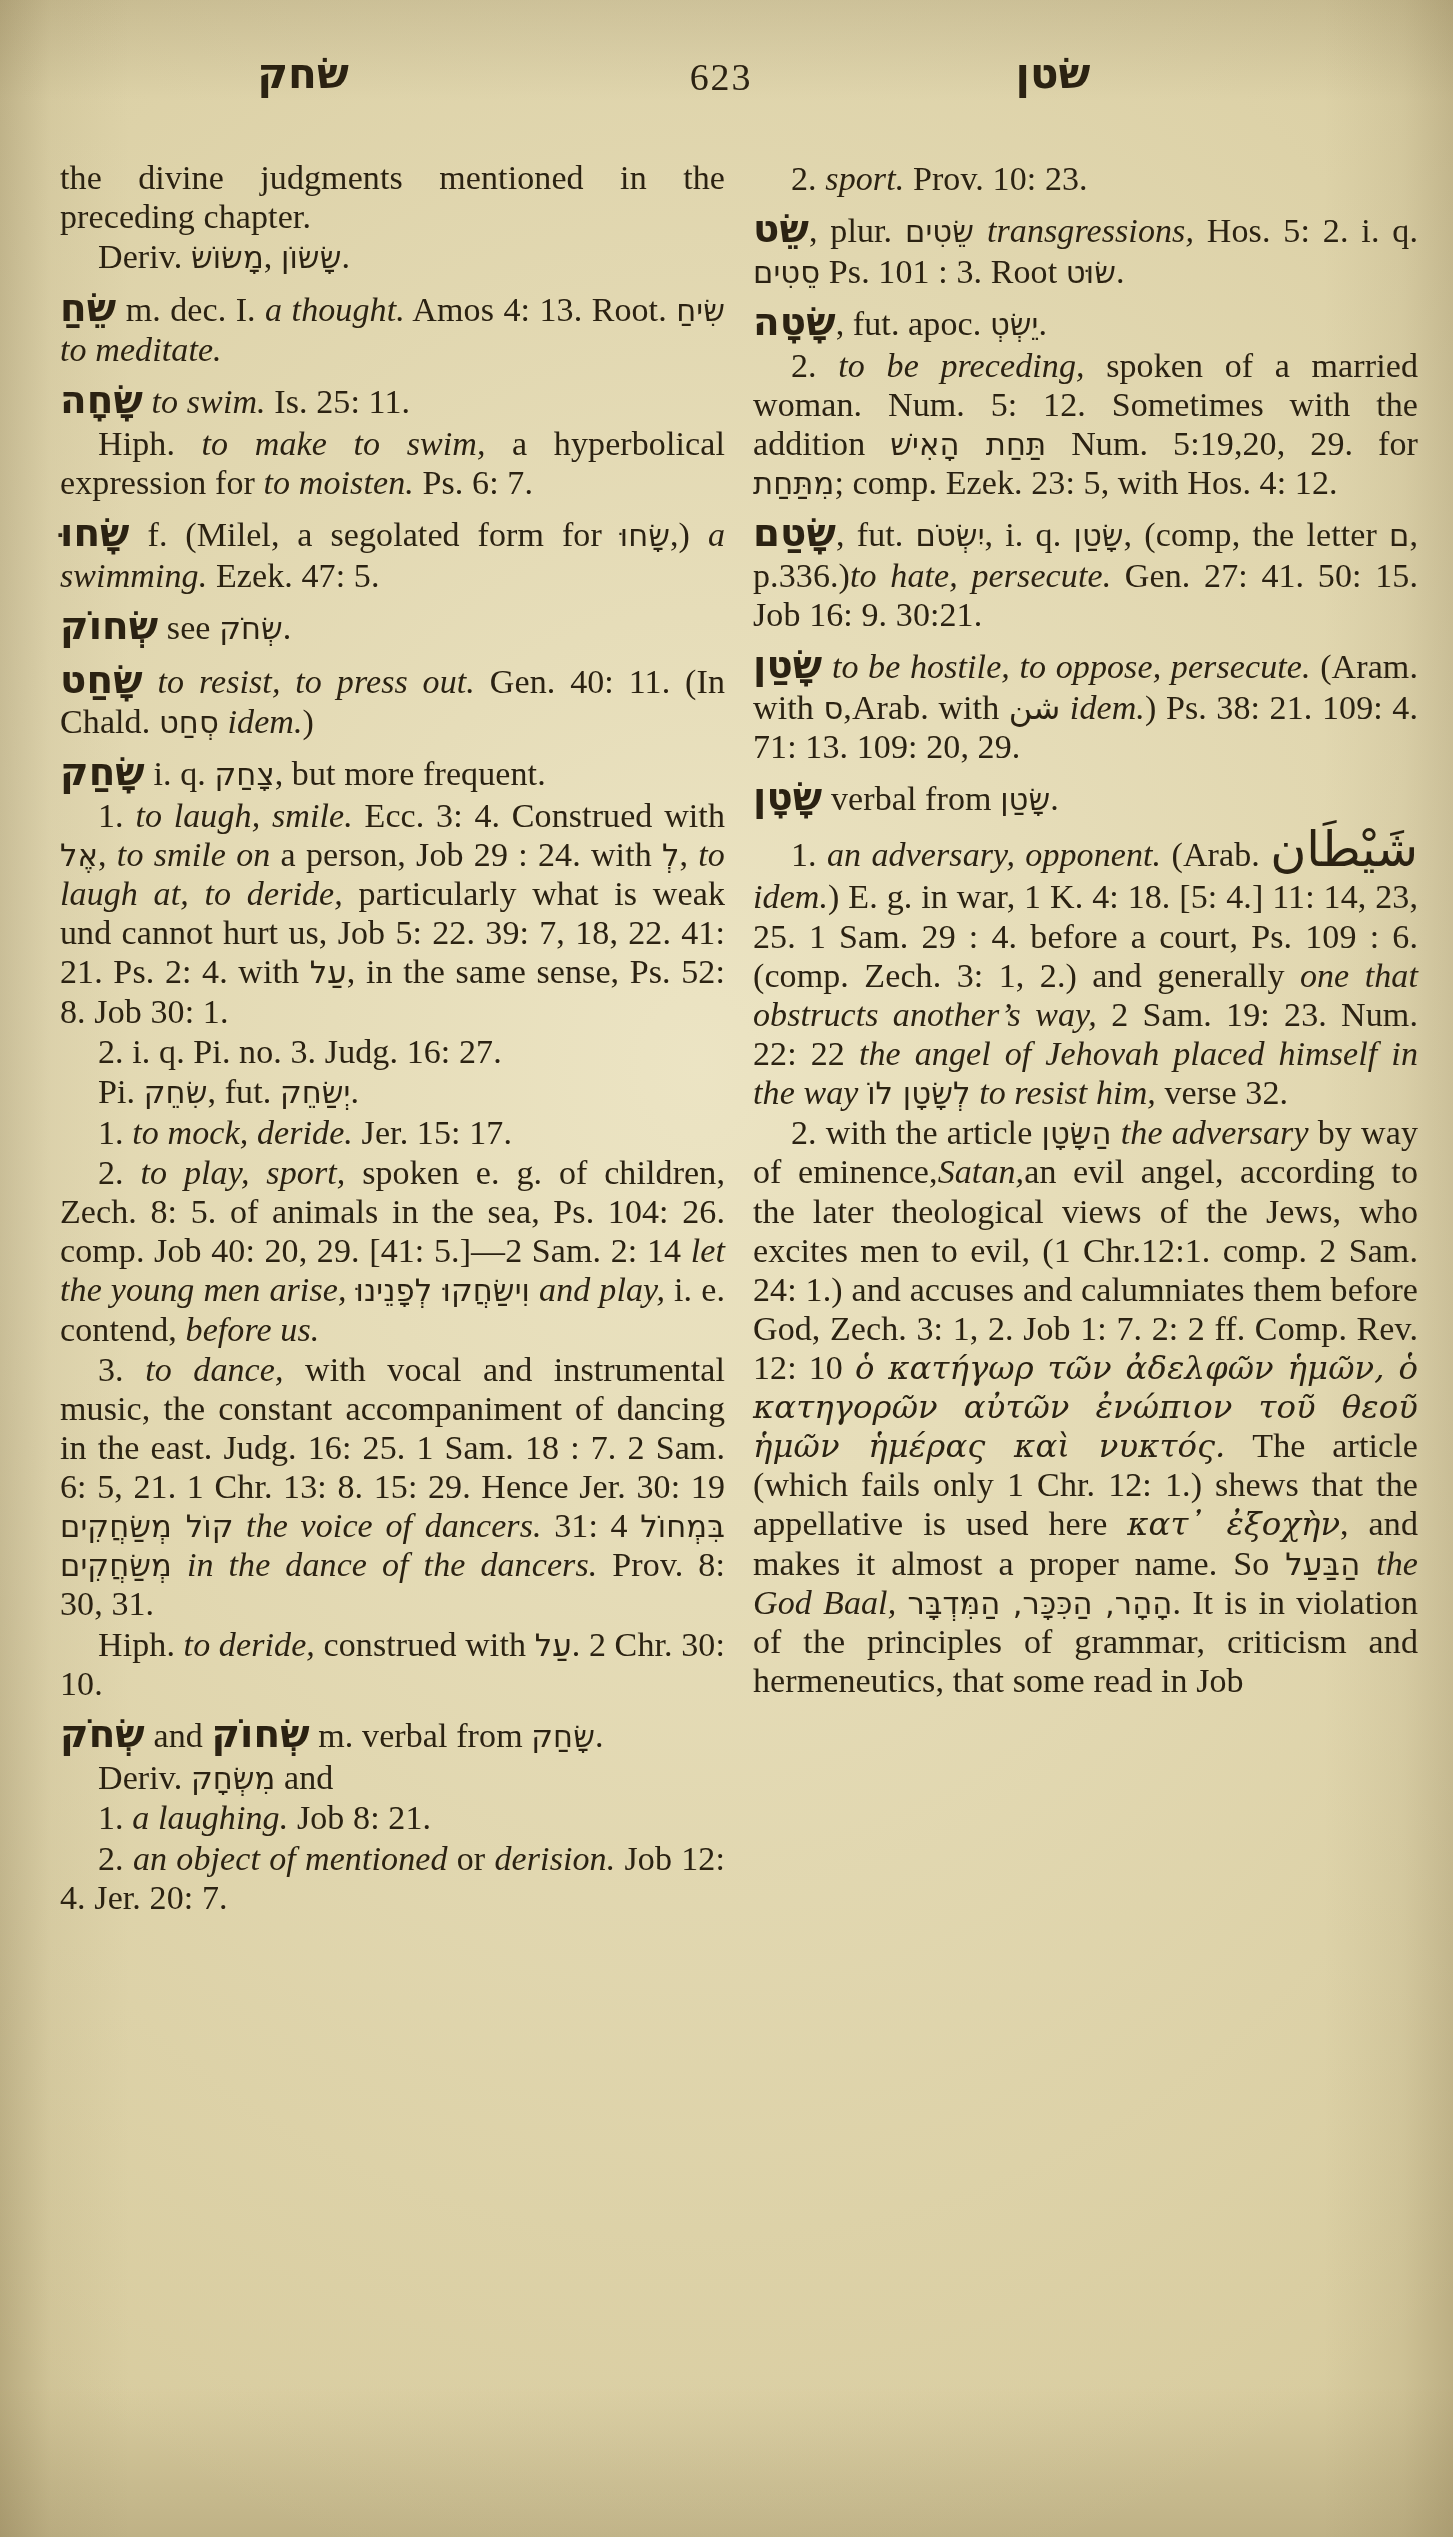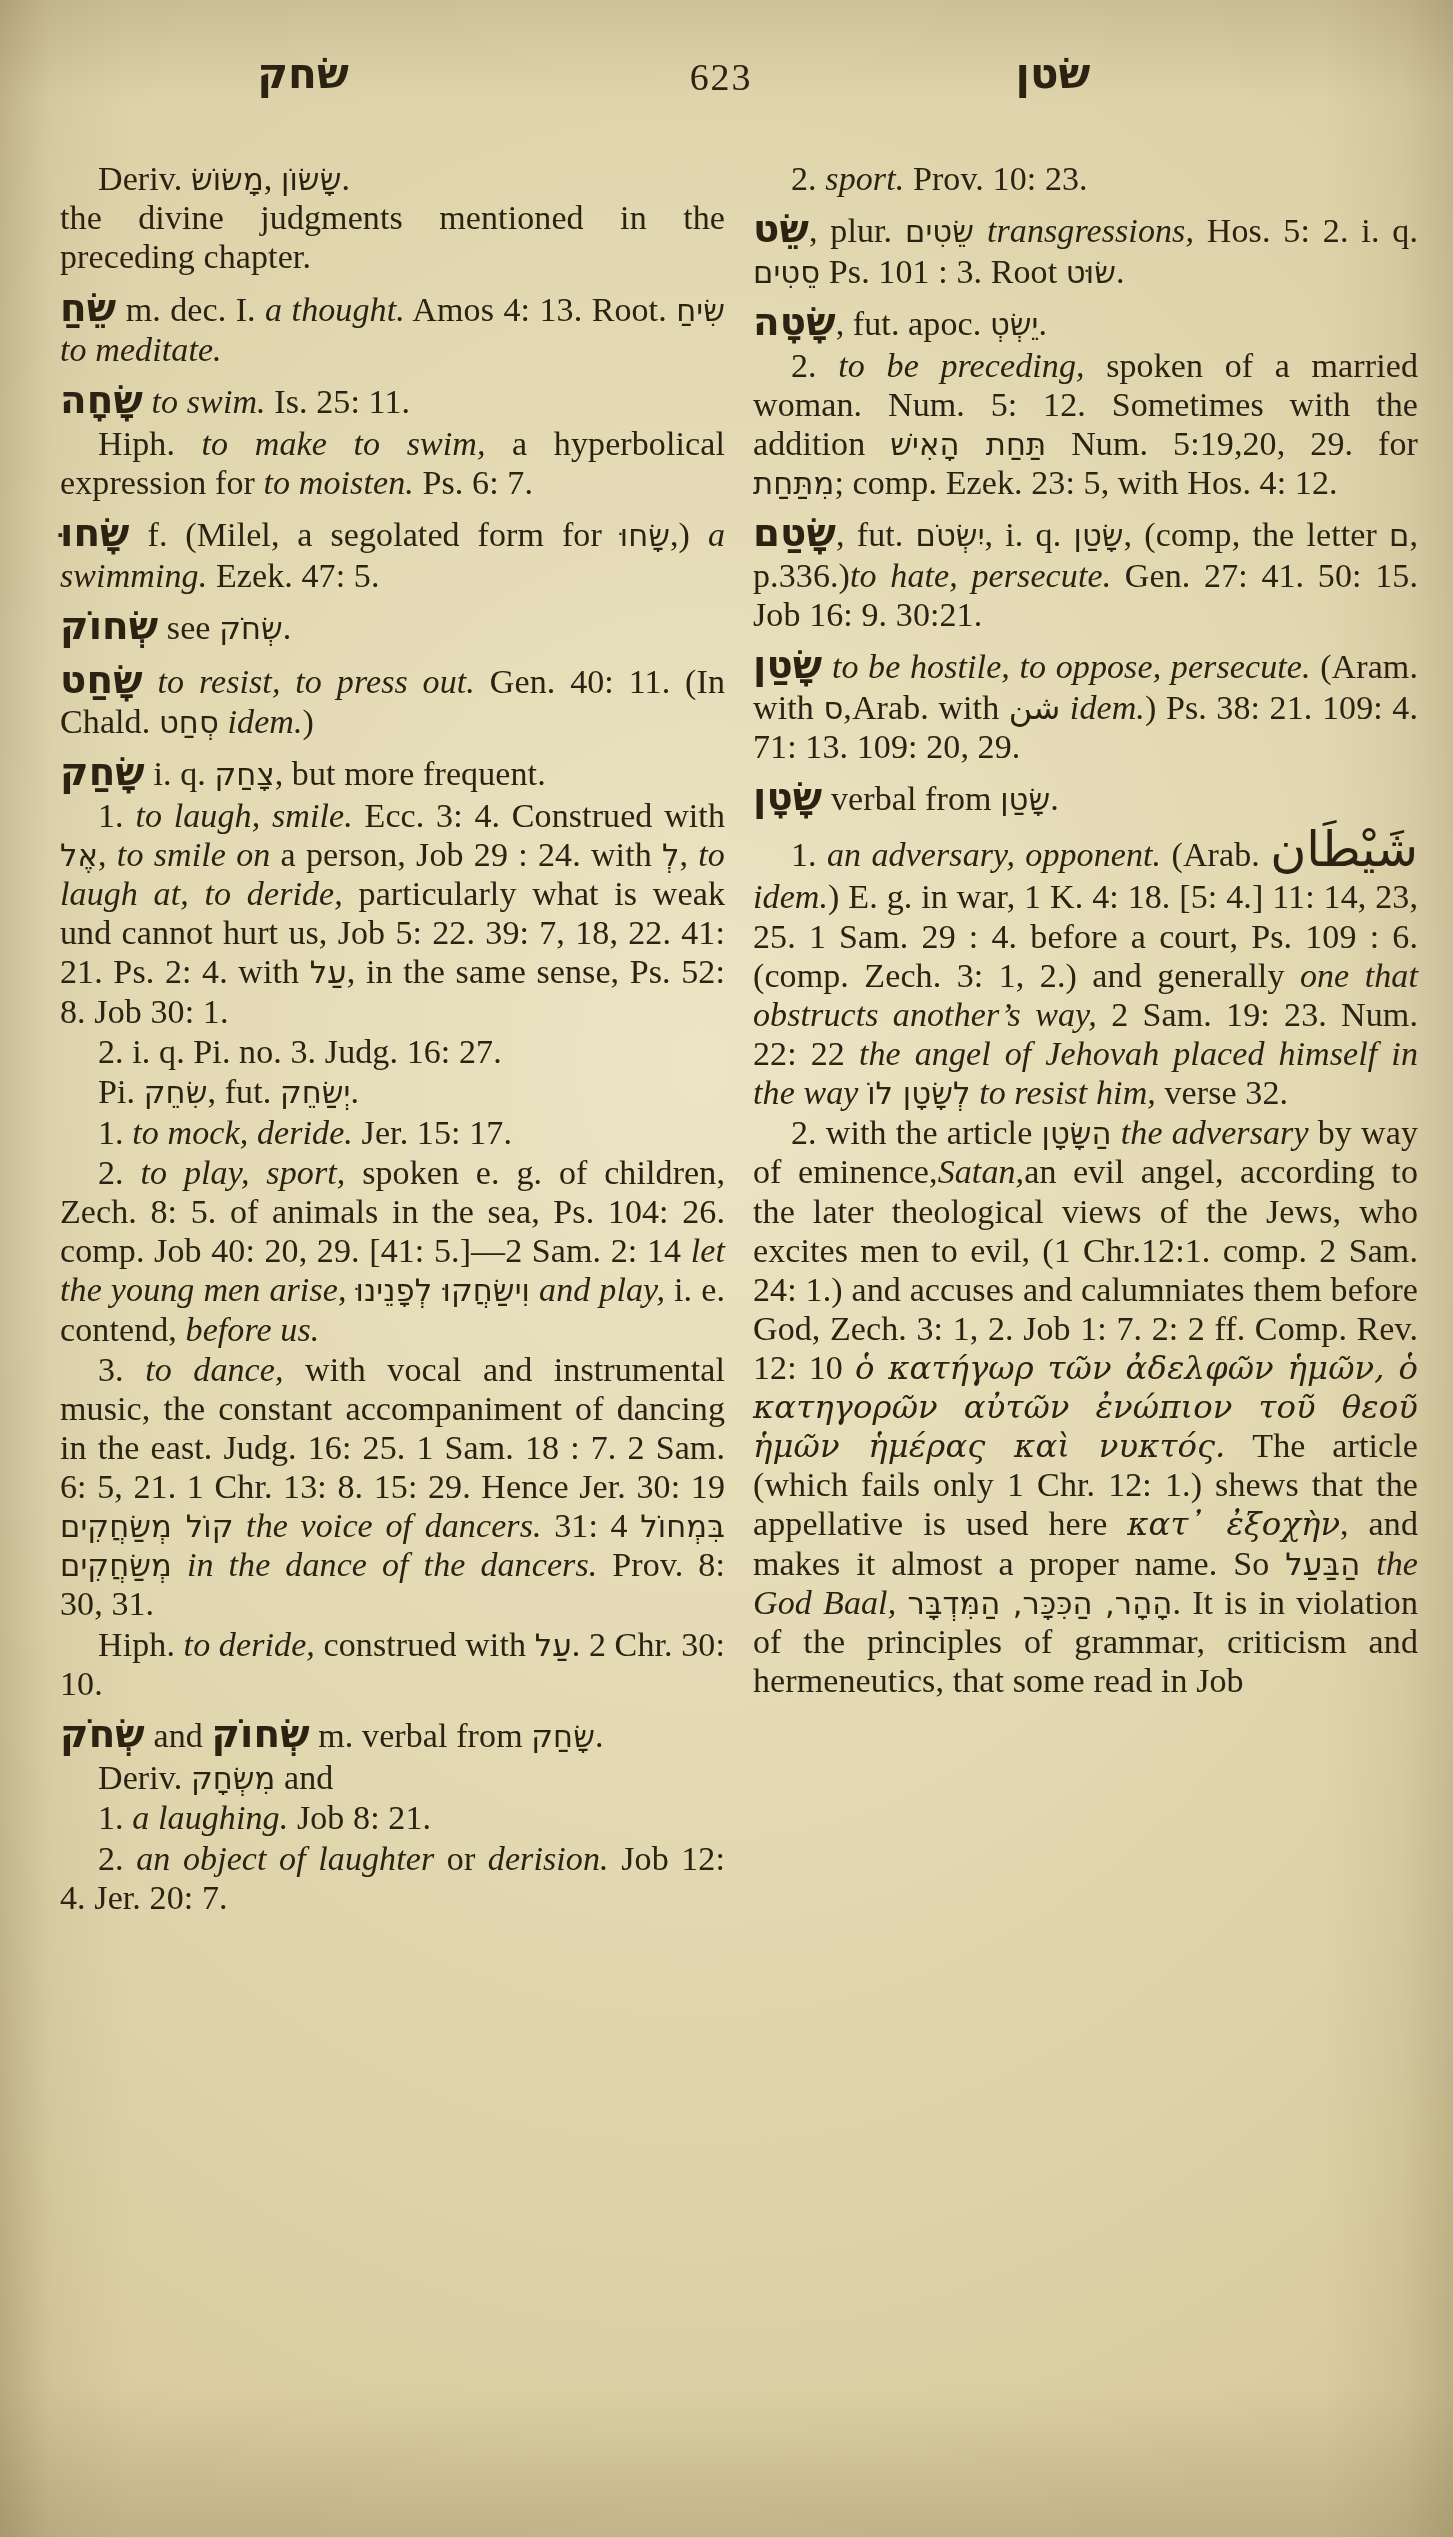--- a/index.html
+++ b/index.html
@@ -55,40 +55,40 @@
 <body>
 
 <div id="page">
   <div class="hdr">
     <span class="hw hdr-left">שׂחק</span>
     <span class="pn hdr-num">623</span>
     <span class="hw hdr-right">שׂטן</span>
   </div>
   <div class="cols">
     <div class="col" id="col-left">
+        <p class="blk flush"><span class="s-r">the divine judgments mentioned in the preceding chapter.</span></p>
         <p class="blk indent"><span class="s-r">Deriv. </span><span class="s-h">מָשׂוֹשׂ</span><span class="s-r">, </span><span class="s-h">שָׂשׂוֹן</span><span class="s-r">.</span></p>
-        <p class="blk flush"><span class="s-r">the divine judgments mentioned in the preceding chapter.</span></p>
         <p class="blk entry"><span class="s-H">שֵׂחַ</span><span class="s-r"> m. dec. I. </span><span class="s-i">a thought.</span><span class="s-r">  Amos 4: 13. Root. </span><span class="s-h">שִׂיחַ</span><span class="s-i"> to meditate.</span></p>
         <p class="blk entry"><span class="s-H">שָׂחָה</span><span class="s-i"> to swim.</span><span class="s-r">  Is. 25: 11.</span></p>
         <p class="blk indent"><span class="s-r">Hiph. </span><span class="s-i">to make to swim,</span><span class="s-r"> a hyperbolical expression for </span><span class="s-i">to moisten.</span><span class="s-r">  Ps. 6: 7.</span></p>
         <p class="blk entry"><span class="s-H">שָׂחוּ</span><span class="s-r"> f. (Milel, a segolated form for </span><span class="s-h">שָׂחוּ</span><span class="s-r">,) </span><span class="s-i">a swimming.</span><span class="s-r">  Ezek. 47: 5.</span></p>
         <p class="blk entry"><span class="s-H">שְׂחוֹק</span><span class="s-r"> see </span><span class="s-h">שְׂחֹק</span><span class="s-r">.</span></p>
         <p class="blk entry"><span class="s-H">שָׂחַט</span><span class="s-i"> to resist, to press out.</span><span class="s-r">  Gen. 40: 11.  (In Chald. </span><span class="s-h">סְחַט</span><span class="s-i"> idem.</span><span class="s-r">)</span></p>
         <p class="blk entry"><span class="s-H">שָׂחַק</span><span class="s-r"> i. q. </span><span class="s-h">צָחַק</span><span class="s-r">, but more frequent.</span></p>
         <p class="blk indent"><span class="s-r">1. </span><span class="s-i">to laugh, smile.</span><span class="s-r">  Ecc. 3: 4.  Construed with </span><span class="s-h">אֶל</span><span class="s-r">, </span><span class="s-i">to smile on</span><span class="s-r"> a person, Job 29 : 24. with </span><span class="s-h">לְ</span><span class="s-r">, </span><span class="s-i">to laugh at, to deride,</span><span class="s-r"> particularly what is weak und cannot hurt us, Job 5: 22.  39: 7, 18, 22.  41: 21.  Ps. 2: 4. with </span><span class="s-h">עַל</span><span class="s-r">, in the same sense, Ps. 52: 8.  Job 30: 1.</span></p>
         <p class="blk indent"><span class="s-r">2. i. q. Pi. no. 3.  Judg. 16: 27.</span></p>
         <p class="blk indent"><span class="s-r">Pi. </span><span class="s-h">שִׂחֵק</span><span class="s-r">, fut. </span><span class="s-h">יְשַׂחֵק</span><span class="s-r">.</span></p>
         <p class="blk indent"><span class="s-r">1. </span><span class="s-i">to mock, deride.</span><span class="s-r">  Jer. 15: 17.</span></p>
         <p class="blk indent"><span class="s-r">2. </span><span class="s-i">to play, sport,</span><span class="s-r"> spoken  e. g. of children, Zech. 8: 5.  of animals in the sea, Ps. 104: 26.  comp. Job 40: 20, 29. [41: 5.]—2 Sam. 2: 14 </span><span class="s-i">let the young men arise,</span><span class="s-r"> </span><span class="s-h">וִישַׂחֲקוּ לְפָנֵינוּ</span><span class="s-r"> </span><span class="s-i">and play,</span><span class="s-r"> i. e. contend, </span><span class="s-i">before us.</span></p>
         <p class="blk indent"><span class="s-r">3. </span><span class="s-i">to dance,</span><span class="s-r"> with vocal and instrumental music, the constant accompaniment of dancing in the east. Judg. 16: 25.  1 Sam. 18 : 7.  2 Sam. 6: 5, 21.  1 Chr. 13: 8.  15: 29.  Hence Jer. 30: 19 </span><span class="s-h">קוֹל מְשַׂחֲקִים</span><span class="s-r"> </span><span class="s-i">the voice of dancers.</span><span class="s-r">  31: 4 </span><span class="s-h">בִּמְחוֹל מְשַׂחֲקִים</span><span class="s-r"> </span><span class="s-i">in the dance of the dancers.</span><span class="s-r">  Prov. 8: 30, 31.</span></p>
         <p class="blk indent"><span class="s-r">Hiph. </span><span class="s-i">to deride,</span><span class="s-r"> construed with </span><span class="s-h">עַל</span><span class="s-r">.  2 Chr. 30: 10.</span></p>
         <p class="blk entry"><span class="s-H">שְׂחֹק</span><span class="s-r"> and </span><span class="s-H">שְׂחוֹק</span><span class="s-r"> m.  verbal from </span><span class="s-h">שָׂחַק</span><span class="s-r">.</span></p>
         <p class="blk indent"><span class="s-r">Deriv. </span><span class="s-h">מִשְׂחָק</span><span class="s-r"> and</span></p>
         <p class="blk indent"><span class="s-r">1. </span><span class="s-i">a laughing.</span><span class="s-r">  Job 8: 21.</span></p>
-        <p class="blk indent"><span class="s-r">2. </span><span class="s-i">an object of laughter</span><span class="s-r"> or </span><span class="s-i">derision.</span><span class="s-r">  Job 12: 4.  Jer. 20: 7.</span></p>
+        <p class="blk indent"><span class="s-r">2. </span><span class="s-i">an object of mentioned</span><span class="s-r"> or </span><span class="s-i">derision.</span><span class="s-r">  Job 12: 4.  Jer. 20: 7.</span></p>
       </div>
     <div class="col" id="col-right">
         <p class="blk indent"><span class="s-r">2. </span><span class="s-i">sport.</span><span class="s-r">  Prov. 10: 23.</span></p>
         <p class="blk entry"><span class="s-H">שֵׂט</span><span class="s-r">, plur. </span><span class="s-h">שֵׂטִים</span><span class="s-r"> </span><span class="s-i">transgressions,</span><span class="s-r"> Hos. 5: 2. i. q. </span><span class="s-h">סֵטִים</span><span class="s-r">  Ps. 101 : 3.  Root </span><span class="s-h">שׂוּט</span><span class="s-r">.</span></p>
         <p class="blk entry"><span class="s-H">שָׂטָה</span><span class="s-r">, fut. apoc. </span><span class="s-h">יֵשְׂטְ</span><span class="s-r">.</span></p>
         <p class="blk indent"><span class="s-r">2. </span><span class="s-i">to be preceding,</span><span class="s-r"> spoken of a married woman.  Num. 5: 12.  Sometimes with the addition </span><span class="s-h">תַּחַת הָאִישׁ</span><span class="s-r"> Num. 5:19,20, 29. for </span><span class="s-h">מִתַּחַת</span><span class="s-r">; comp. Ezek. 23: 5, with Hos. 4: 12.</span></p>
         <p class="blk entry"><span class="s-H">שָׂטַם</span><span class="s-r">, fut. </span><span class="s-h">יִשְׂטֹם</span><span class="s-r">, i. q. </span><span class="s-h">שָׂטַן</span><span class="s-r">, (comp, the letter </span><span class="s-h">ם</span><span class="s-r">, p.336.)</span><span class="s-i">to hate, persecute.</span><span class="s-r">  Gen. 27: 41.  50: 15.  Job 16: 9.  30:21.</span></p>
         <p class="blk entry"><span class="s-H">שָׂטַן</span><span class="s-i"> to be hostile, to oppose, persecute.</span><span class="s-r">  (Aram. with </span><span class="s-h">ס</span><span class="s-r">,Arab. with </span><span class="s-a">شن</span><span class="s-i"> idem.</span><span class="s-r">)  Ps. 38: 21.  109: 4.  71: 13.  109: 20, 29.</span></p>
         <p class="blk entry"><span class="s-H">שָׂטָן</span><span class="s-r"> verbal from </span><span class="s-h">שָׂטַן</span><span class="s-r">.</span></p>
         <p class="blk indent"><span class="s-r">1. </span><span class="s-i">an adversary, opponent.</span><span class="s-r">  (Arab. </span><span class="s-A">شَيْطَان</span><span class="s-i"> idem.</span><span class="s-r">)  E. g. in war, 1 K. 4: 18. [5: 4.]  11: 14, 23,  25.  1 Sam. 29 : 4.  before a court, Ps. 109 : 6. (comp. Zech. 3: 1, 2.) and generally </span><span class="s-i">one that obstructs another’s way,</span><span class="s-r"> 2 Sam. 19: 23.  Num. 22: 22 </span><span class="s-i">the angel of Jehovah placed himself in the way</span><span class="s-r"> </span><span class="s-h">לְשָׂטָן לוֹ</span><span class="s-r"> </span><span class="s-i">to resist him,</span><span class="s-r"> verse 32.</span></p>

